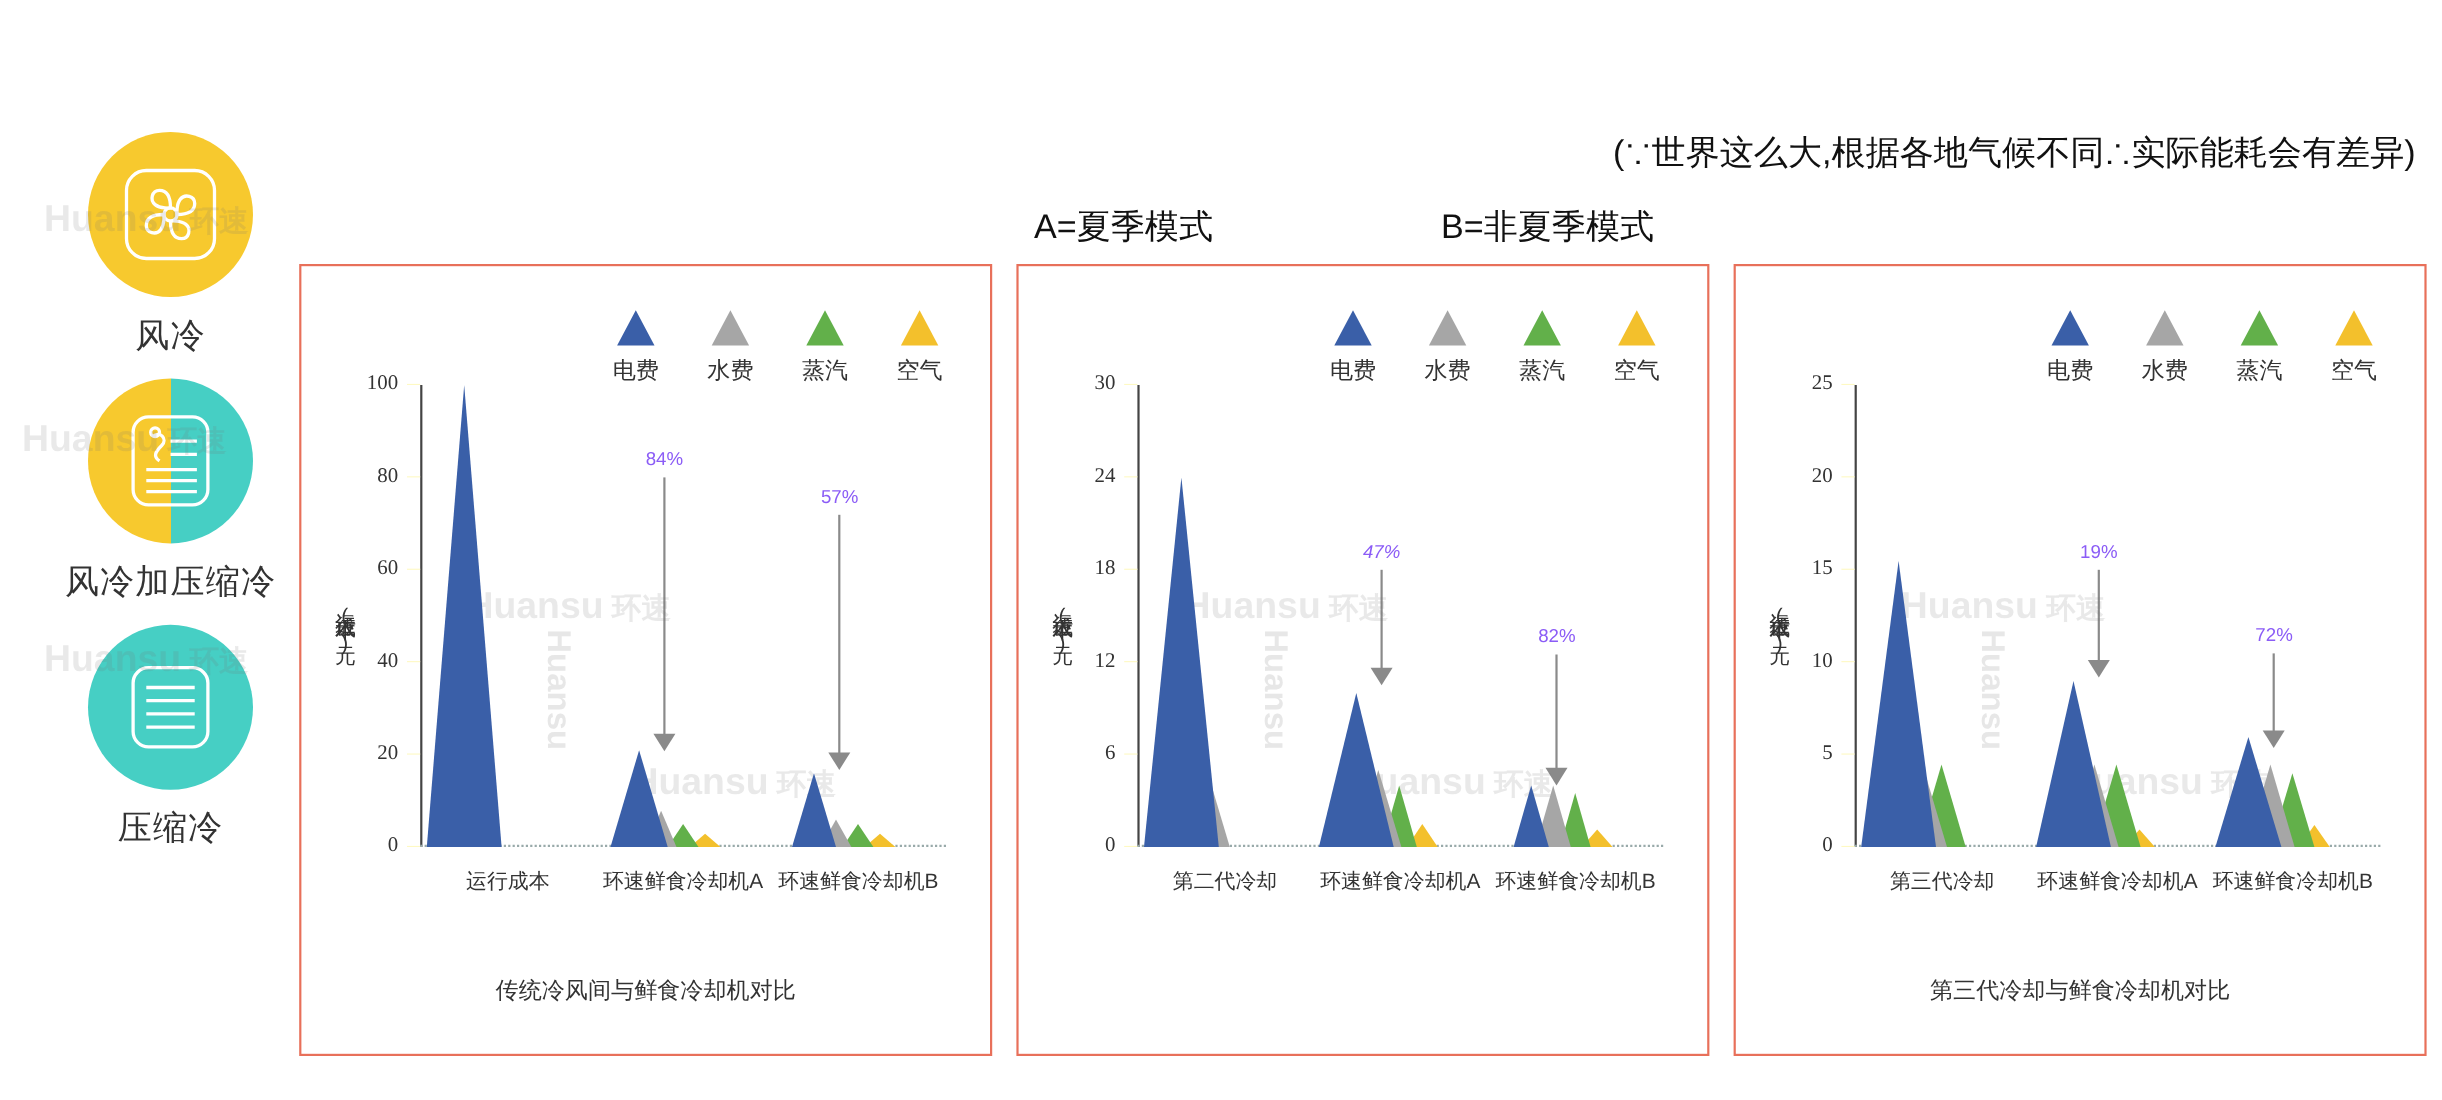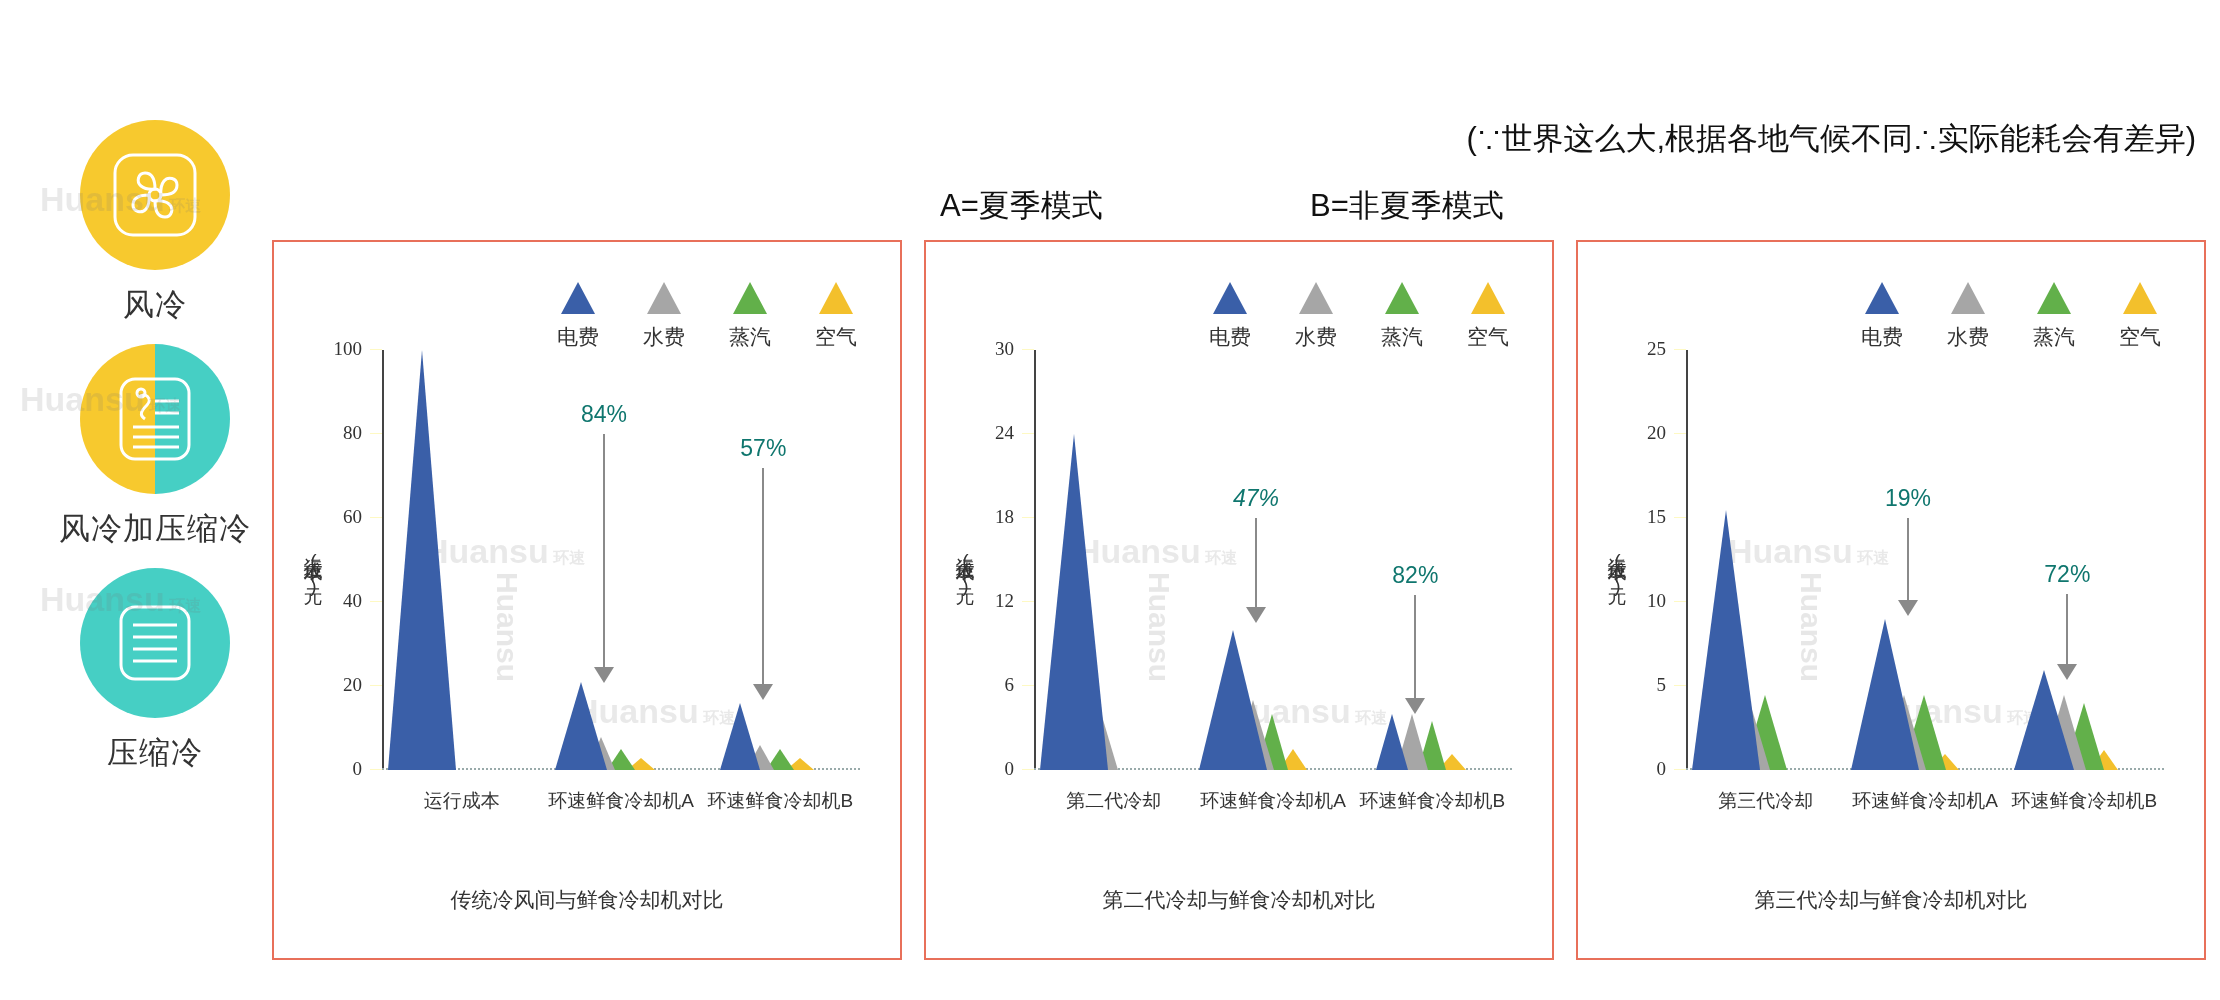--- a/index.html
+++ b/index.html
@@ -200,22 +200,22 @@
     position: absolute;
     left: -9px;
     width: 0; height: 0;
     border-left: 10px solid transparent;
     border-right: 10px solid transparent;
     border-top: 16px solid #8a8a8a;
   }
   .arrow-pct {
     position: absolute;
     transform: translateX(-50%);
-    font-size: 23px;
-    color: #0f766e;
+    font-size: 17px;
+    color: #8b5cf6;
     white-space: nowrap;
   }
 
   .panel-caption {
     position: absolute;
     bottom: 44px;
     width: 100%;
     text-align: center;
     font-size: 21px;
     color: #333;
@@ -224,21 +224,21 @@
   
   .wm {
     position: absolute;
     color: rgba(120,120,120,0.16);
     font-size: 34px;
     font-weight: bold;
     white-space: nowrap;
     pointer-events: none;
     user-select: none;
   }
-  .wm small { font-size: 16px; font-weight: bold; margin-top: 40px; }
+  .wm small { font-size: 27px; font-weight: bold; margin-top: 40px; }
   .wm-v {
     position: absolute;
     color: rgba(120,120,120,0.18);
     font-size: 30px;
     font-weight: bold;
     white-space: nowrap;
     transform: rotate(90deg);
     transform-origin: left top;
     pointer-events: none;
     user-select: none;
@@ -425,21 +425,20 @@
         <div class="arrow-line" style="height: 91px;"></div>
         <div class="arrow-head" style="bottom: -14px;"></div>
         <div class="arrow-pct" style="bottom: 97px; left: 1px; font-style: italic;">47%</div>
       </div>
       <div class="arrow-grp" style="left: 380.333px; bottom: 70px; height: 105px;">
         <div class="arrow-line" style="height: 105px;"></div>
         <div class="arrow-head" style="bottom: -14px;"></div>
         <div class="arrow-pct" style="bottom: 111px; left: 1px;">82%</div>
       </div>
     </div>
-    <div class="panel-caption">第二代冷却与鲜食冷却机对比</div>
     <div class="wm" style="left: 150px; top: 290px;">Huansu<small> 环速</small></div>
     <div class="wm" style="left: 300px; top: 450px;">Huansu<small> 环速</small></div>
     <div class="wm-v" style="left: 250px; top: 330px;">Huansu</div>
   </div>
 <div class="panel" id="panel-2">
     <div class="legend">
       <div class="legend-item">
         <div class="legend-tri" style="border-bottom-color: rgb(58, 95, 168);"></div>
         <div class="legend-text">电费</div>
       </div>

